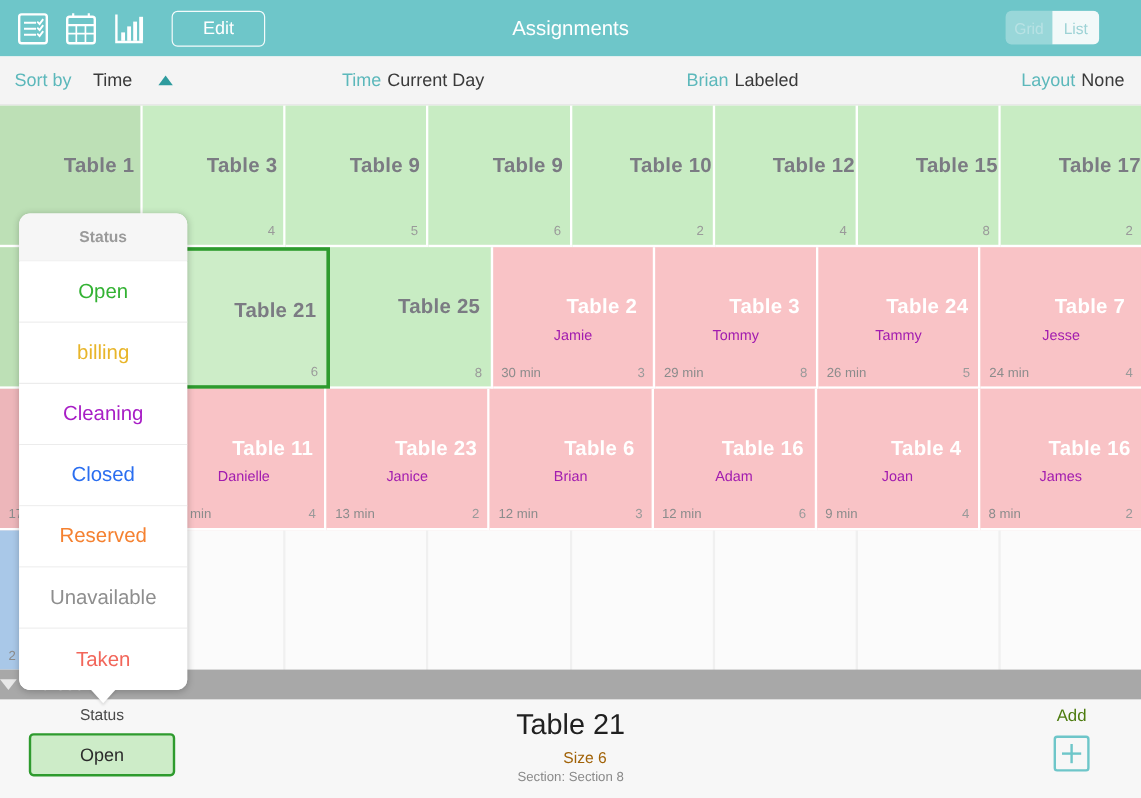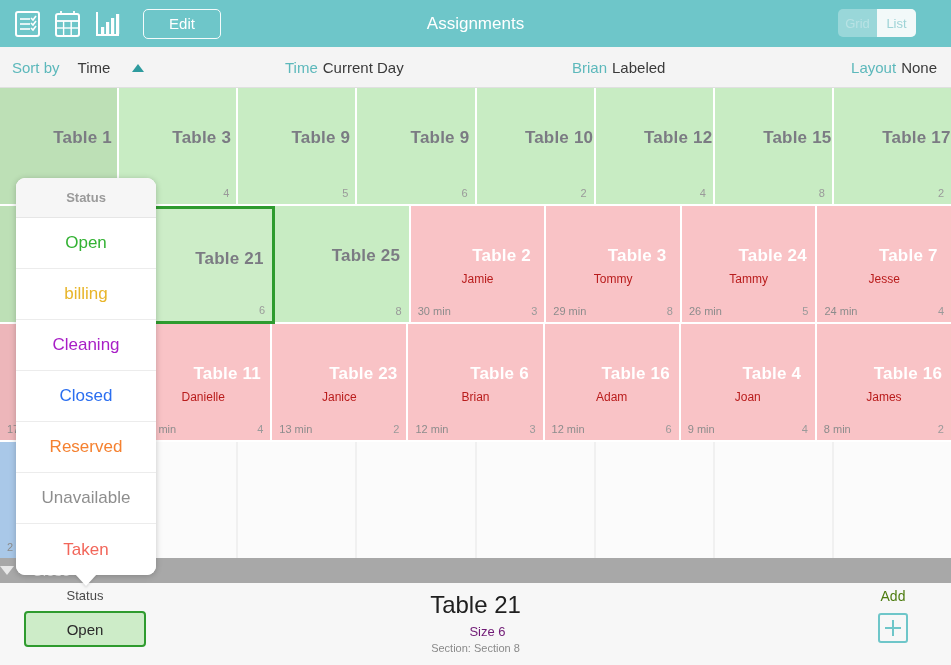--- a/index.html
+++ b/index.html
@@ -94,21 +94,21 @@
     background: #cdedc8;
   }
   .c-name {
     position: absolute; left: 0; right: 0; top: 40px;
     text-align: center; font-size: 17px; font-weight: bold;
     color: #7b7b83; letter-spacing: .2px; padding-left: 48px;
   }
   .cell.pink .c-name, .cell.pink-d .c-name, .cell.blue .c-name { color: #ffffff; }
   .c-guest {
     position: absolute; left: 0; right: 0; top: 66px;
-    text-align: center; font-size: 12px; color: #b91c1c;
+    text-align: center; font-size: 12px; color: #a21caf;
   }
   .c-time {
     position: absolute; left: 7px; bottom: 5px;
     font-size: 11px; color: #8c8c8c;
   }
   .c-size {
     position: absolute; right: 7px; bottom: 5px;
     font-size: 11px; color: #9a9a9a;
   }
 
@@ -170,21 +170,21 @@
   .b-status-btn {
     margin-top: 8px; width: 122px; height: 36px;
     background: #cdecc8; border: 2px solid #2e9b2e; border-radius: 4px;
     display: flex; align-items: center; justify-content: center;
     font-size: 15px; color: #2b2b2b; cursor: pointer;
   }
   .b-center {
     position: absolute; left: 0; right: 0; top: 8px; text-align: center;
   }
   .b-title { font-size: 24px; color: #202020; }
-  .b-size  { font-size: 13px; color: #701a75; margin-top: 5px; margin-left: 24px; }
+  .b-size  { font-size: 13px; color: #a16207; margin-top: 5px; margin-left: 24px; }
   .b-sect  { font-size: 11px; color: #8a8a8a; margin-top: 3px; }
   .b-add { position: absolute; right: 28px; top: 5px; width: 60px; text-align: center; }
   .b-add-lbl { font-size: 14px; color: #4d7c0f; }
   .b-add-btn {
     margin: 9px auto 0; width: 30px; height: 30px;
     border: 2px solid #6ec6c9; border-radius: 3px;
     position: relative; cursor: pointer;
   }
   .b-add-btn:before, .b-add-btn:after {
     content:''; position: absolute; background: #6ec6c9;

